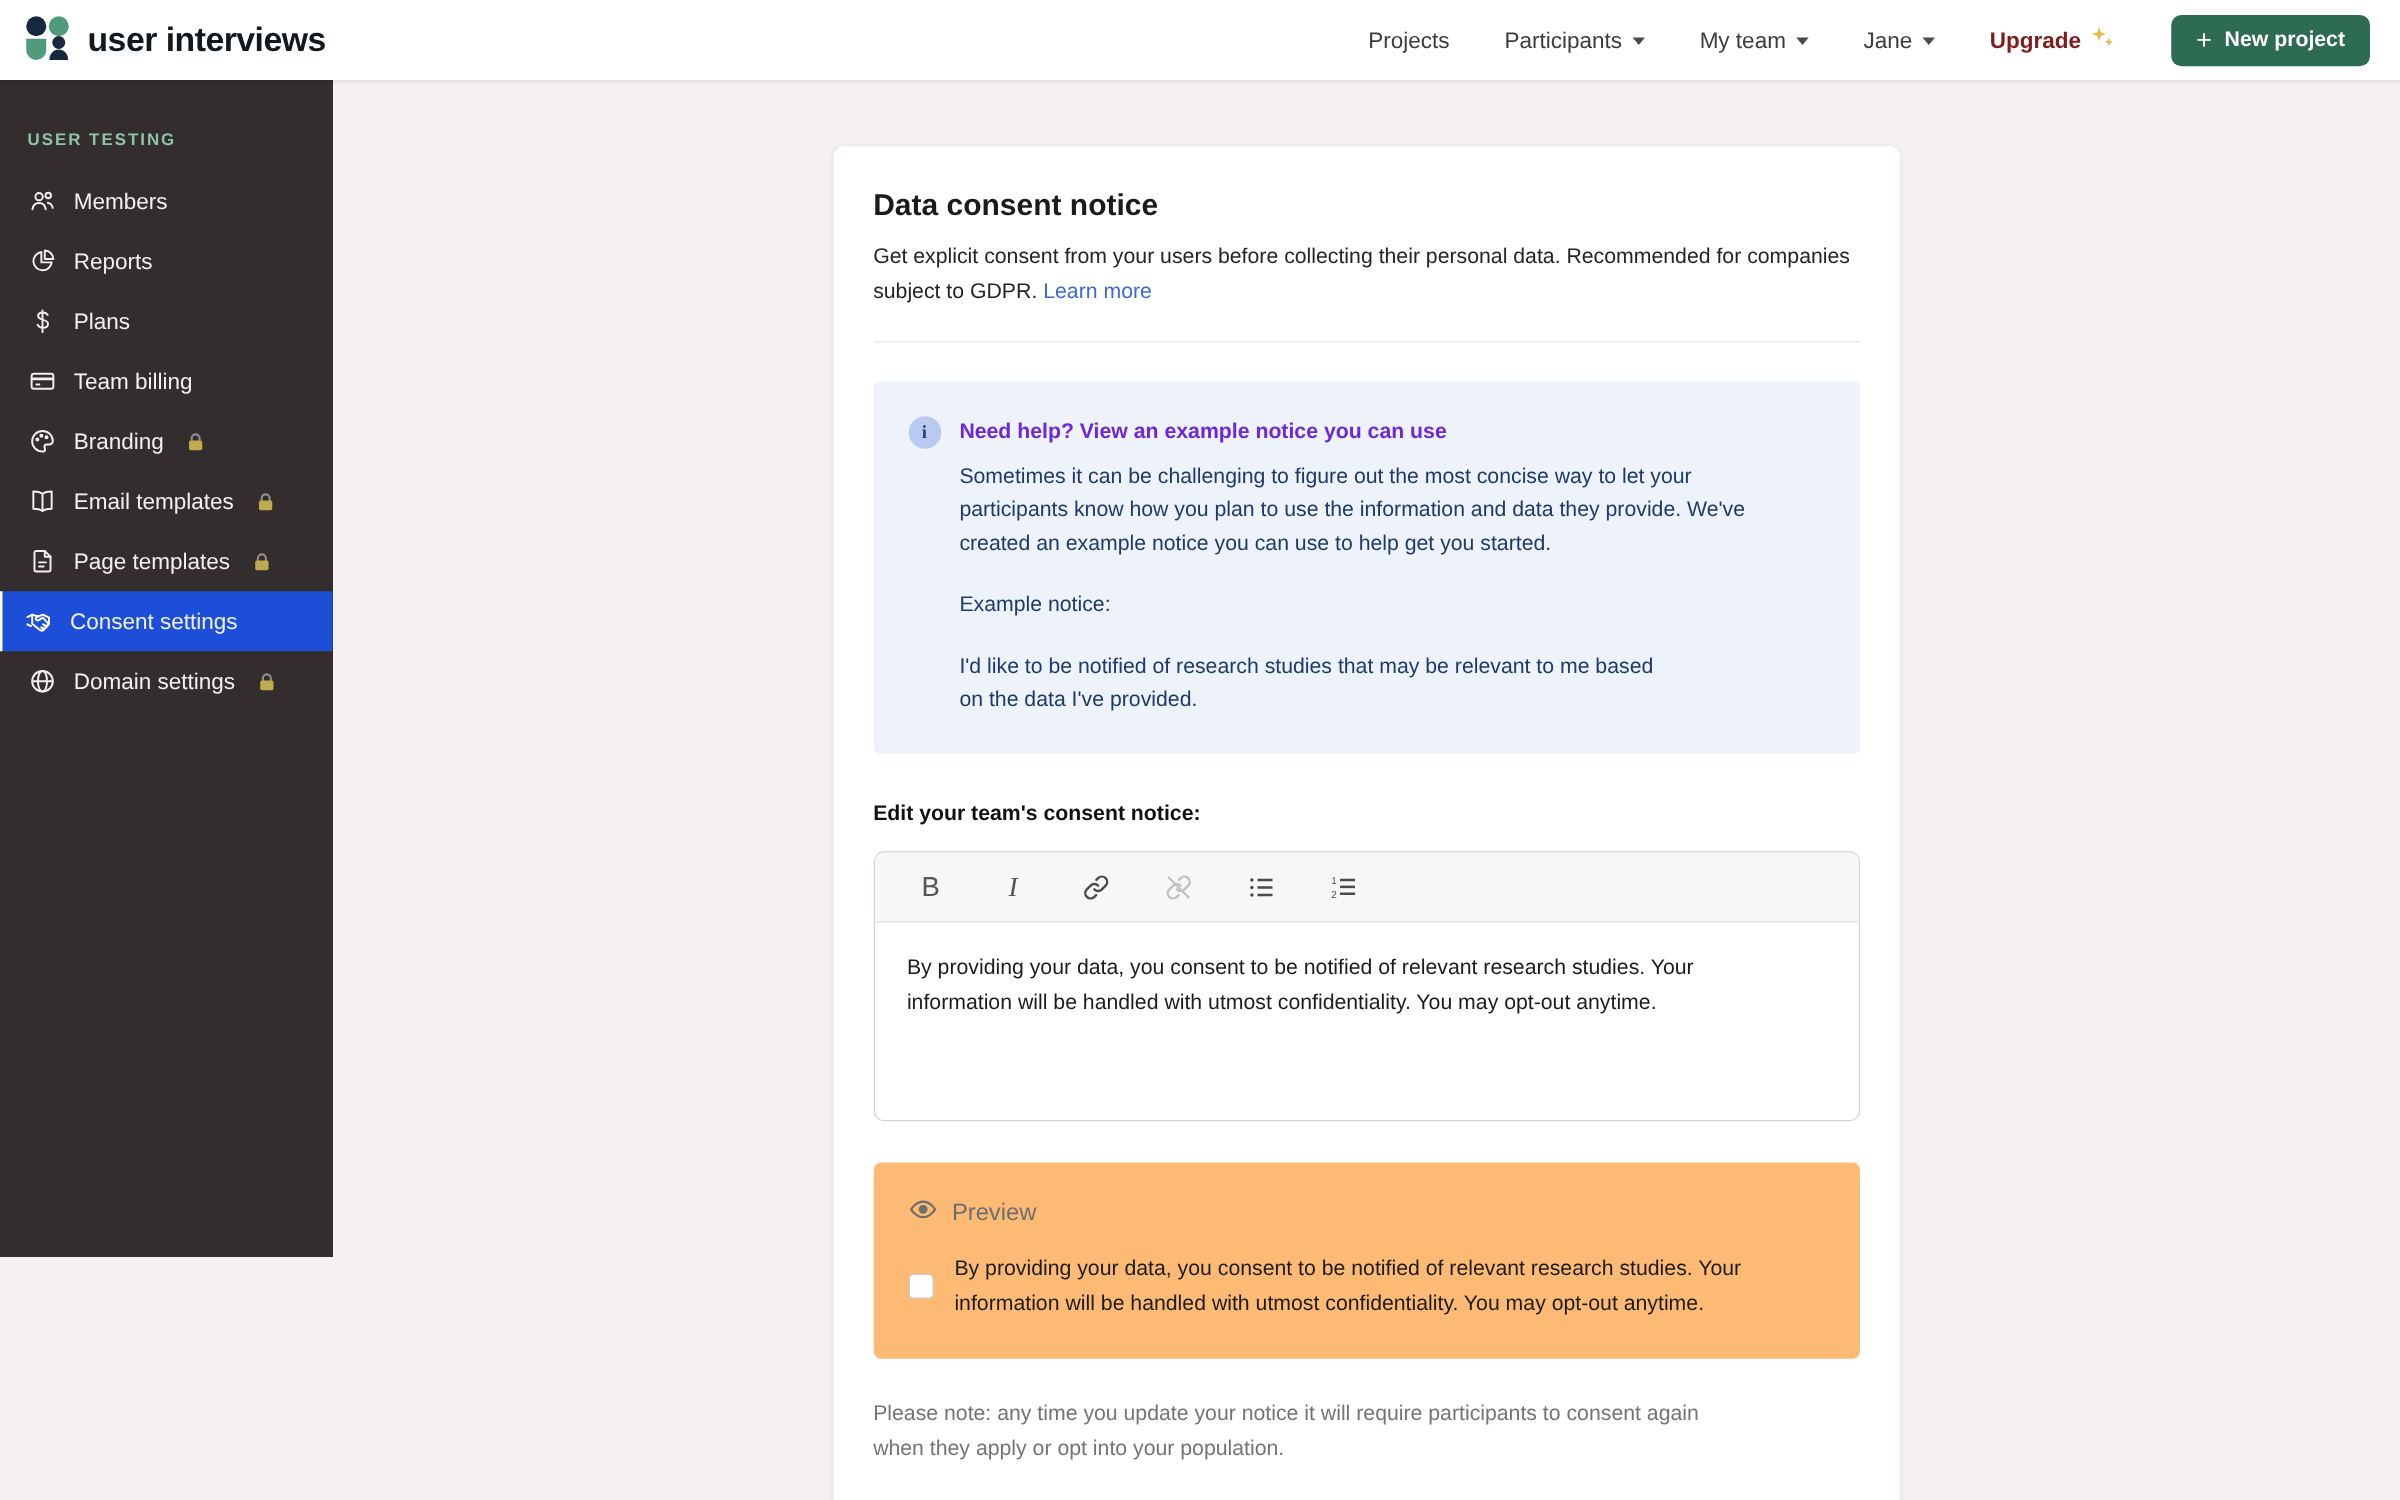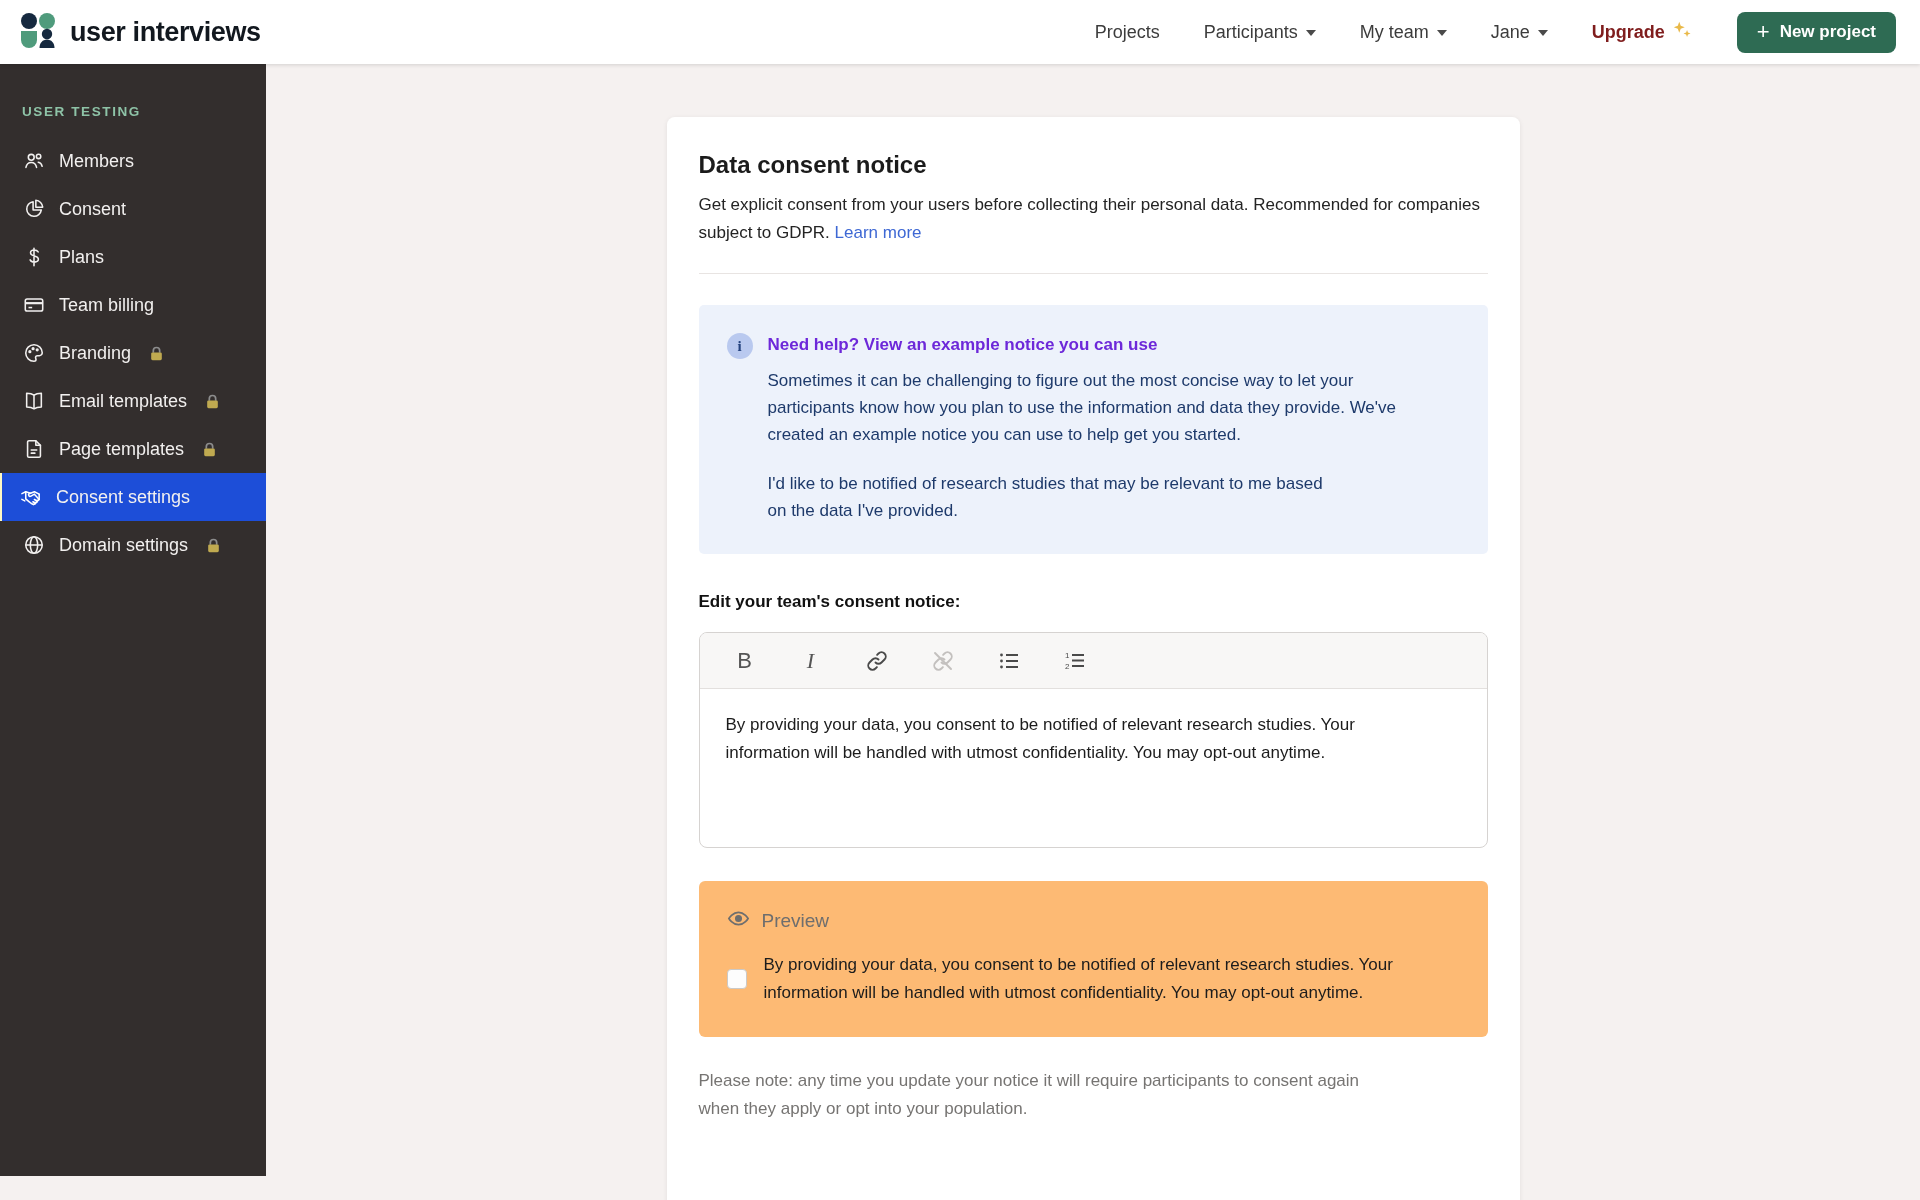--- a/index.html
+++ b/index.html
@@ -18,21 +18,21 @@
   .caret { width:0; height:0; border-left:5px solid transparent; border-right:5px solid transparent;
            border-top:6px solid #4a4a4a; margin-top:2px; }
   .upgrade { display:flex; align-items:center; gap:6px; font-size:18px; font-weight:700;
              color:#7f1d1d; cursor:pointer; }
   .btn-new { display:flex; align-items:center; gap:10px; background:#2e6b53; color:#fff;
              border:none; border-radius:8px; height:41px; padding:0 20px; font-size:17px;
              font-weight:700; cursor:pointer; font-family:"Liberation Sans",sans-serif; }
   .btn-new .plus { font-size:22px; font-weight:400; line-height:1; }
 
   
-  .sidebar { position:fixed; top:64px; left:0; width:266px; height:1112px; background:#332e2d;
+  .sidebar { position:fixed; top:64px; left:0; width:266px; height:941px; background:#332e2d;
              padding-top:40px; }
   .side-section { color:#8ec3a7; font-size:13.5px; font-weight:700; letter-spacing:1.6px;
                   padding:0 22px; margin-bottom:18px; }
   .side-item { display:flex; align-items:center; gap:13px; height:48px; padding:0 22px;
                color:#f2f0ef; font-size:18px; cursor:pointer; }
   .side-item .sicon { width:24px; display:flex; justify-content:center; flex:none; }
   .side-item.active { background:#1d4ed8; border-left:2px solid #fef9c3; padding-left:17px; }
   .lock { margin-left:4px; display:inline-flex; }
 
   
@@ -142,21 +142,21 @@
     <span>Members</span>
   </div>
 
   <div class="side-item">
     <span class="sicon">
       <svg width="22" height="22" viewBox="0 0 24 24" fill="none" stroke="#f2f0ef" stroke-width="1.7" stroke-linecap="round" stroke-linejoin="round">
         <path d="M11 4a8 8 0 1 0 9 9h-9z"></path>
           <path d="M14 2.5a8 8 0 0 1 7.5 7.5H14z"></path>
       </svg>
     </span>
-    <span>Consent</span>
+    <span>Reports</span>
   </div>
 
   <div class="side-item">
     <span class="sicon">
       <svg width="22" height="22" viewBox="0 0 24 24" fill="none" stroke="#f2f0ef" stroke-width="1.7" stroke-linecap="round">
         <path d="M12 2.5v19M16.5 6.5c-.8-1.5-2.4-2.2-4.3-2.2-2.3 0-4 1.3-4 3.2 0 4.4 8.6 2.2 8.6 6.8 0 2-1.9 3.3-4.4 3.3-2.1 0-3.9-.9-4.6-2.5"></path>
       </svg>
     </span>
     <span>Plans</span>
   </div>
@@ -259,20 +259,21 @@
       <span>Get explicit consent from your users before collecting their personal data. Recommended for companies subject to GDPR.</span>
       <a class="link">Learn more</a>
     </p>
     <hr class="rule">
 
     <div class="callout">
       <div class="info-badge">i</div>
       <div class="callout-content">
         <div class="callout-title">Need help? View an example notice you can use</div>
         <p class="callout-body">Sometimes it can be challenging to figure out the most concise way to let your participants know how you plan to use the information and data they provide. We've created an example notice you can use to help get you started.</p>
+        <p class="example-label">Example notice:</p>
         <p class="example-text">I'd like to be notified of research studies that may be relevant to me based on the data I've provided.</p>
       </div>
     </div>
 
     <p class="editor-label">Edit your team's consent notice:</p>
 
     <div class="editor">
       <div class="toolbar">
         <button class="tbtn bold">B</button>
         <button class="tbtn italic">I</button>

